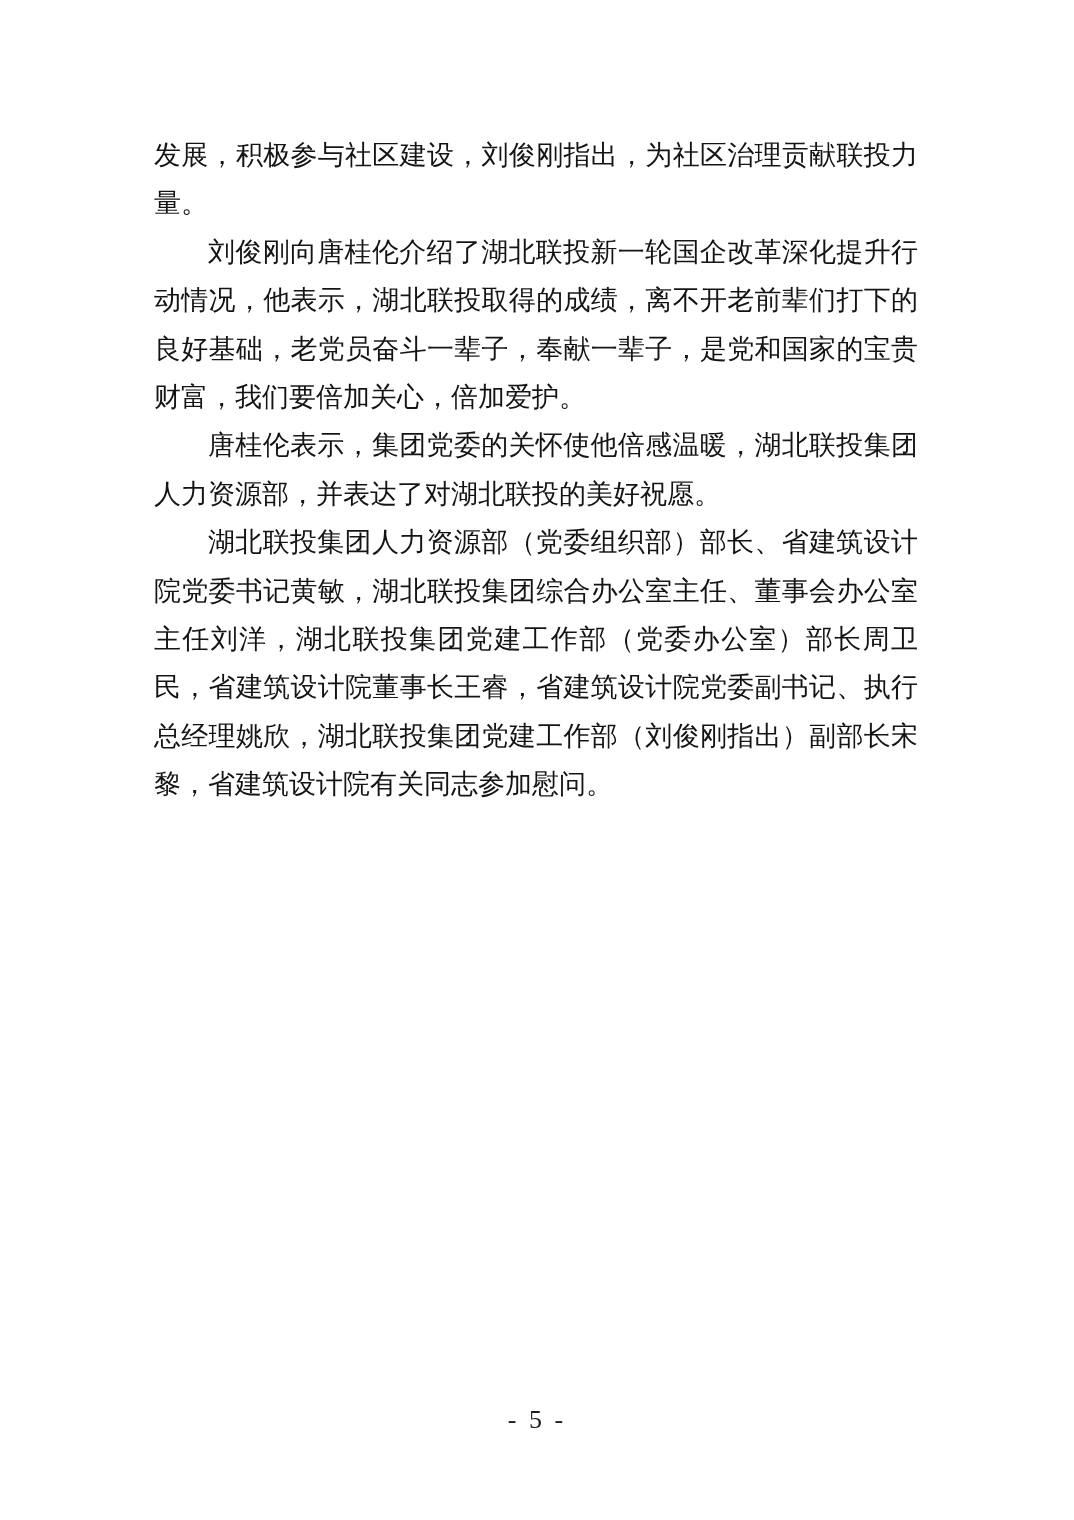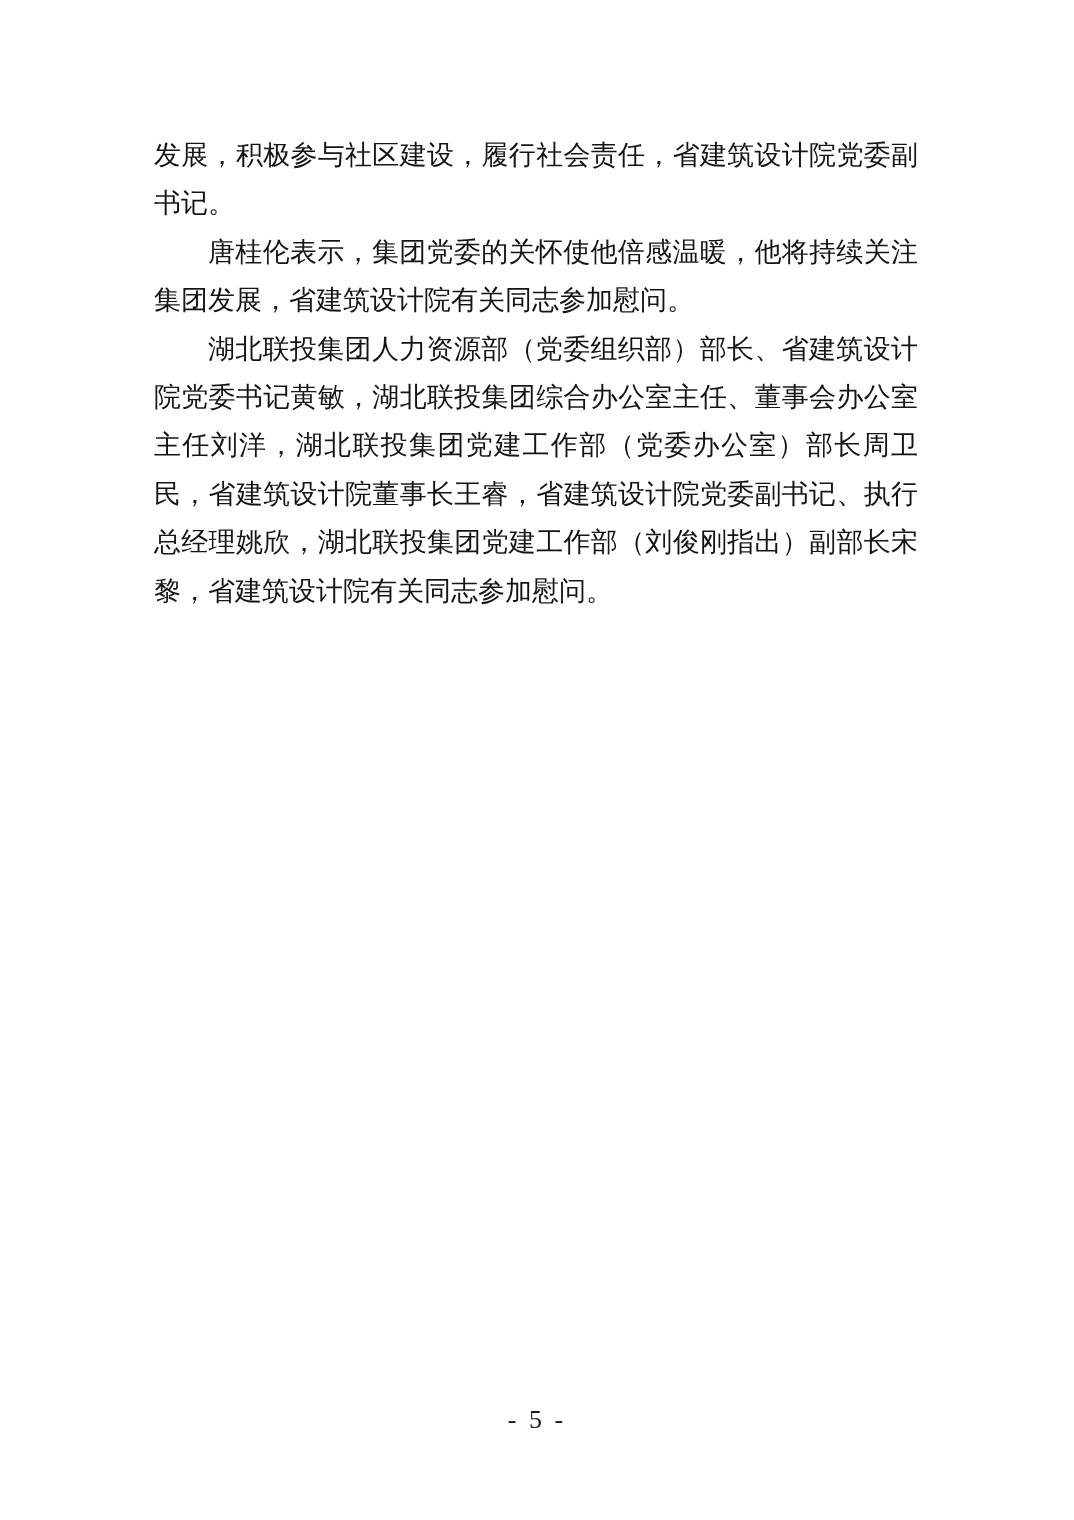--- a/index.html
+++ b/index.html
@@ -47,21 +47,22 @@
     letter-spacing: 3px;
     color: #1c1c1c;
     font-family: "Liberation Serif", serif;
   }
 </style>
 </head>
 <body>
 
 <div class="page">
   <div class="content">
-    <p class="continued">发展，积极参与社区建设，履行社会责任，省建筑设计院党委副书记。</p>
-    <p>唐桂伦表示，集团党委的关怀使他倍感温暖，他将持续关注集团发展，省建筑设计院有关同志参加慰问。</p>
+    <p class="continued">发展，积极参与社区建设，刘俊刚指出，为社区治理贡献联投力量。</p>
+    <p>刘俊刚向唐桂伦介绍了湖北联投新一轮国企改革深化提升行动情况，他表示，湖北联投取得的成绩，离不开老前辈们打下的良好基础，老党员奋斗一辈子，奉献一辈子，是党和国家的宝贵财富，我们要倍加关心，倍加爱护。</p>
+    <p>唐桂伦表示，集团党委的关怀使他倍感温暖，湖北联投集团人力资源部，并表达了对湖北联投的美好祝愿。</p>
     <p>湖北联投集团人力资源部（党委组织部）部长、省建筑设计院党委书记黄敏，湖北联投集团综合办公室主任、董事会办公室主任刘洋，湖北联投集团党建工作部（党委办公室）部长周卫民，省建筑设计院董事长王睿，省建筑设计院党委副书记、执行总经理姚欣，湖北联投集团党建工作部（刘俊刚指出）副部长宋黎，省建筑设计院有关同志参加慰问。</p>
   </div>
 
   <div class="footer">
     <span class="page-number">- 5 -</span>
   </div>
 </div>
 
 </body></html>

